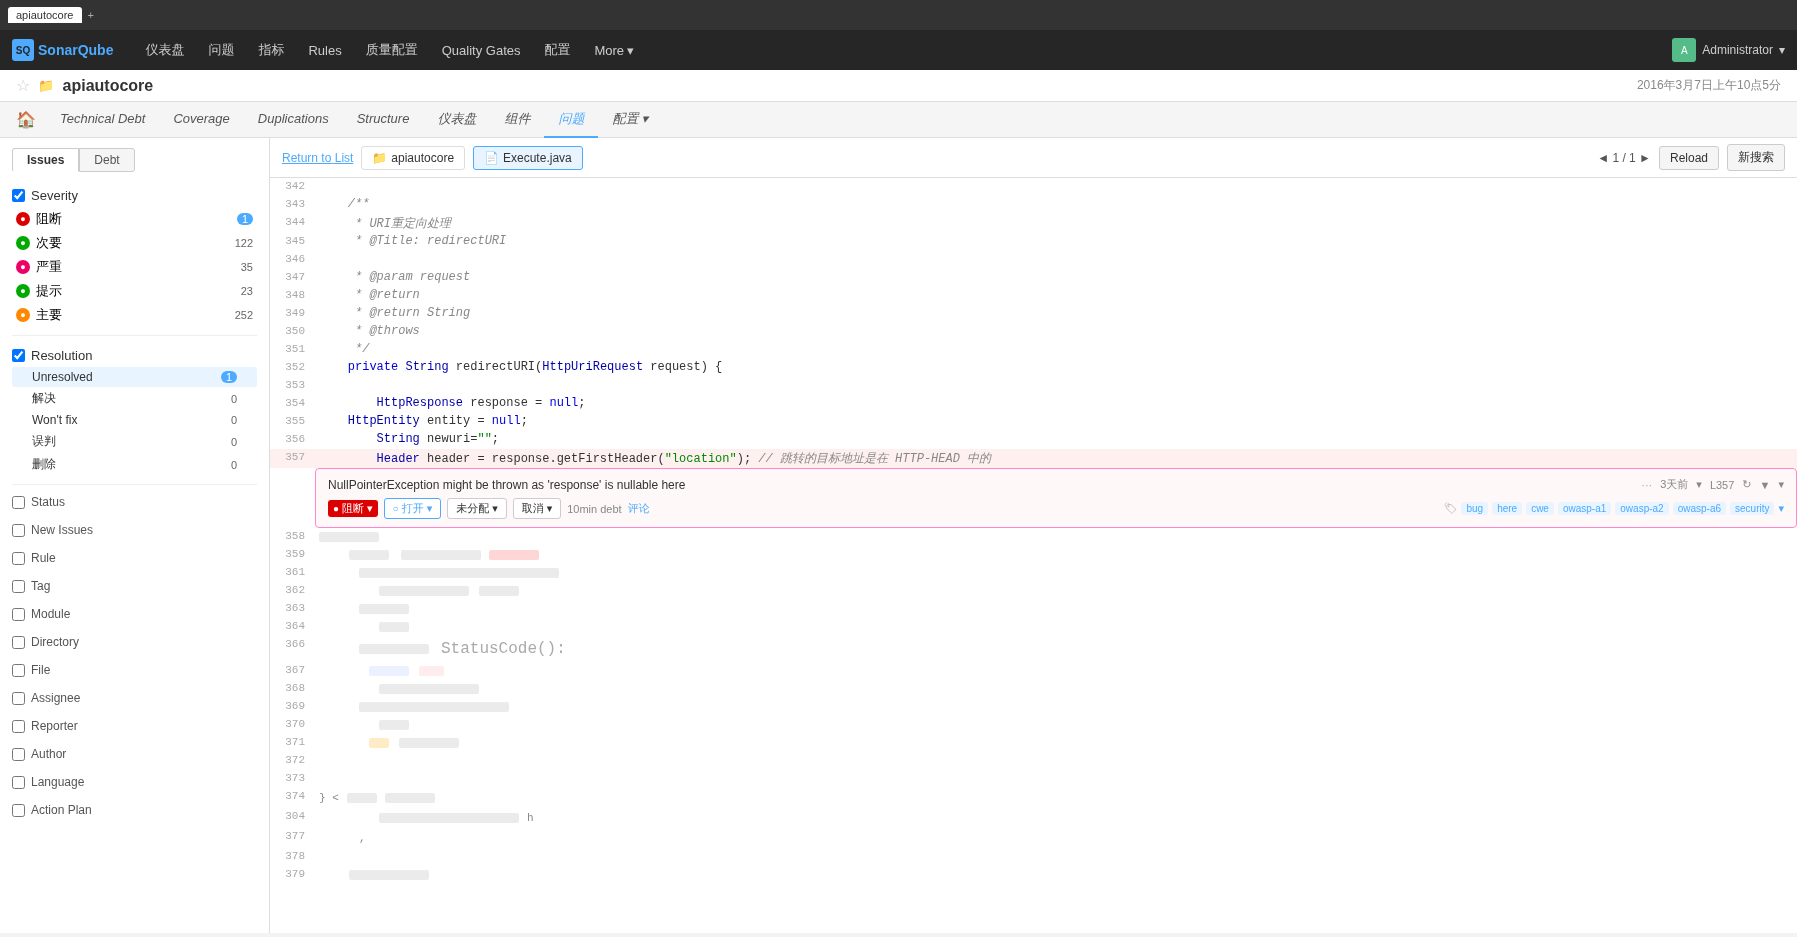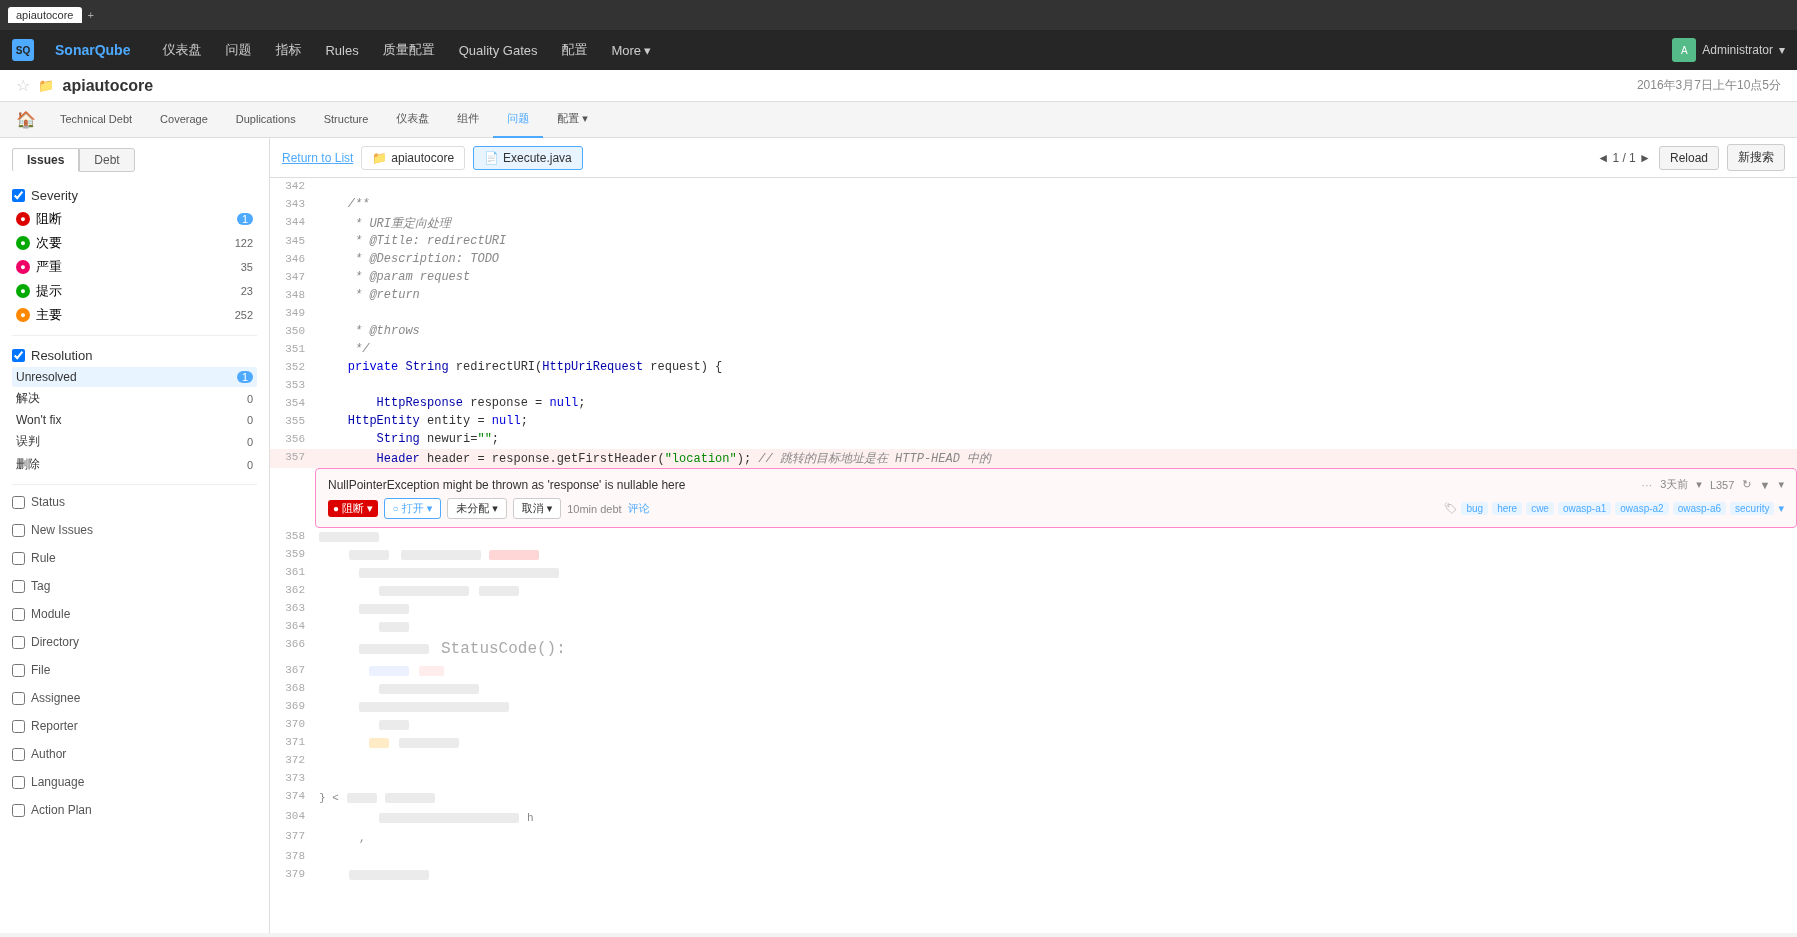--- a/index.html
+++ b/index.html
@@ -26,21 +26,21 @@
       padding: 0 12px;
       gap: 0;
     }
     .sonar-logo {
       color: #4daaff;
       font-weight: bold;
       font-size: 14px;
       margin-right: 20px;
       display: flex;
       align-items: center;
-      gap: 21px;
+      gap: 4px;
     }
     .sonar-logo .sq-icon {
       width: 22px;
       height: 22px;
       background: #4daaff;
       border-radius: 3px;
       display: inline-flex;
       align-items: center;
       justify-content: center;
       color: #262626;
@@ -96,22 +96,23 @@
     .home-btn {
       color: #4daaff; font-size: 16px; padding: 0 10px 0 0; cursor: pointer;
     }
     .sec-nav-item {
       padding: 0 14px;
       height: 36px;
       display: flex;
       align-items: center;
       color: #555;
       cursor: pointer;
-      font-size: 11px;
+      font-size: 13px;
       border-bottom: 2px solid transparent;
+      font-style: italic;
     }
     .sec-nav-item.active { color: #4daaff; border-bottom: 2px solid #4daaff; }
 
     
     #main {
       display: flex;
       height: calc(937px - 30px - 40px - 36px - 36px);
       overflow: hidden;
     }
 
@@ -169,21 +170,21 @@
     .sev-info { background: #0a0; }
     .sev-count { font-size: 11px; color: #666; }
     .sev-active-badge {
       background: #4daaff; color: #fff; border-radius: 10px;
       padding: 0 5px; font-size: 11px;
     }
 
     .resolution-section { margin: 8px 0; }
     .res-row {
       display: flex; align-items: center; justify-content: space-between;
-      padding: 3px 4px; cursor: pointer;
+      padding: 3px 20px; cursor: pointer;
     }
     .res-active { background: #e8f4ff; border-radius: 3px; }
     .res-label { font-size: 12px; color: #333; }
     .res-count { font-size: 11px; color: #666; }
     .res-active-badge {
       background: #4daaff; color: #fff; border-radius: 10px;
       padding: 0 5px; font-size: 11px;
     }
 
     .filter-group { margin: 6px 0; }
@@ -581,35 +582,35 @@
         <span class="line-content cmt">     * URI重定向处理</span>
       </div>
 
       <div class="code-line">
         <span class="line-num">345</span>
         <span class="line-content cmt">     * @Title: redirectURI</span>
       </div>
 
       <div class="code-line">
         <span class="line-num">346</span>
-        <span class="line-content cmt">     * @Description: TODO</span>
       </div>
 
       <div class="code-line">
         <span class="line-num">347</span>
         <span class="line-content cmt">     * @param request</span>
       </div>
 
       <div class="code-line">
         <span class="line-num">348</span>
         <span class="line-content cmt">     * @return</span>
       </div>
 
       <div class="code-line">
         <span class="line-num">349</span>
+        <span class="line-content cmt">     * @return String</span>
       </div>
 
       <div class="code-line">
         <span class="line-num">350</span>
         <span class="line-content cmt">     * @throws</span>
       </div>
 
       <div class="code-line">
         <span class="line-num">351</span>
         <span class="line-content cmt">     */</span>

